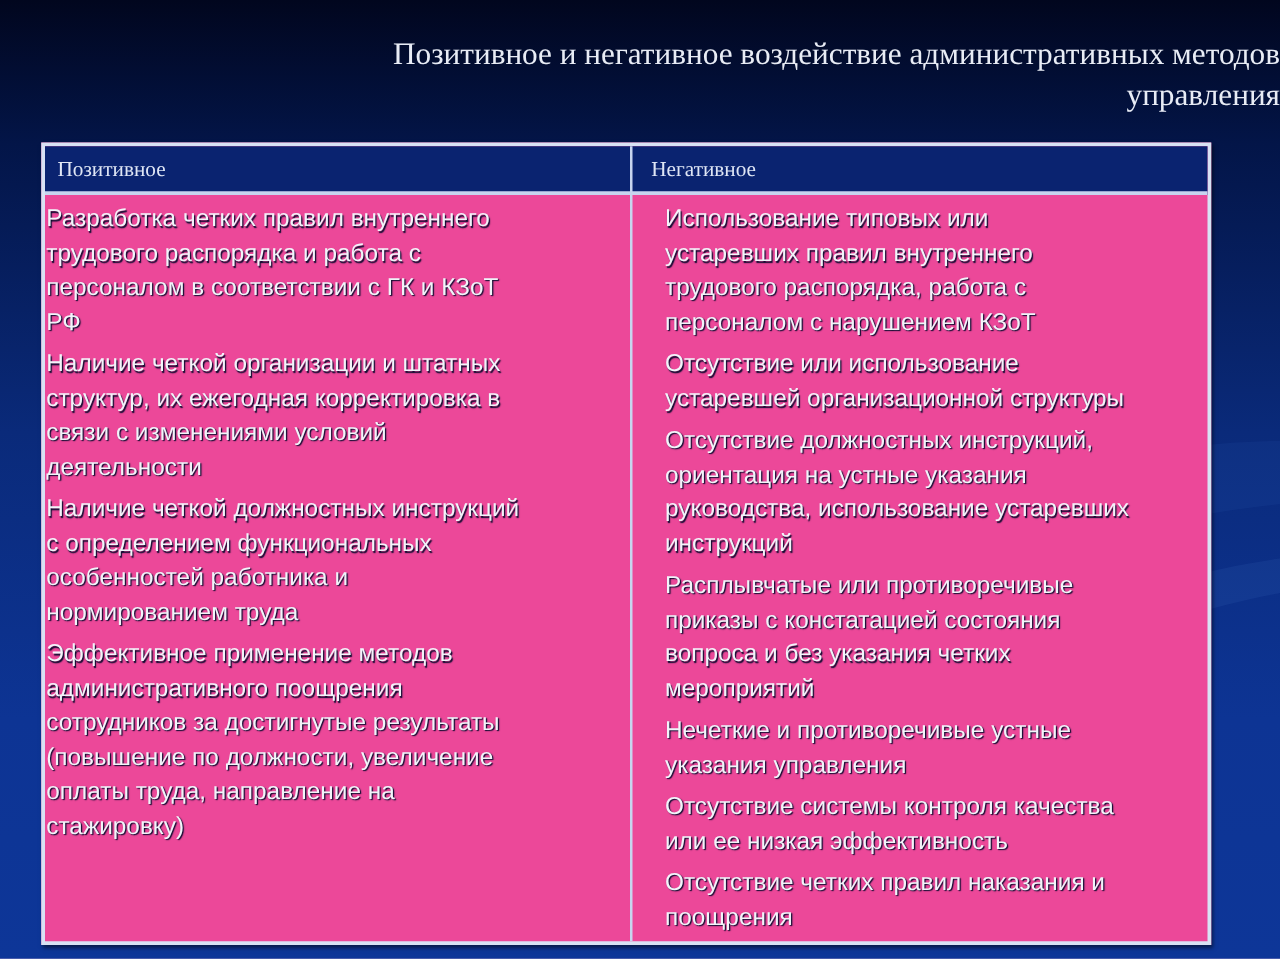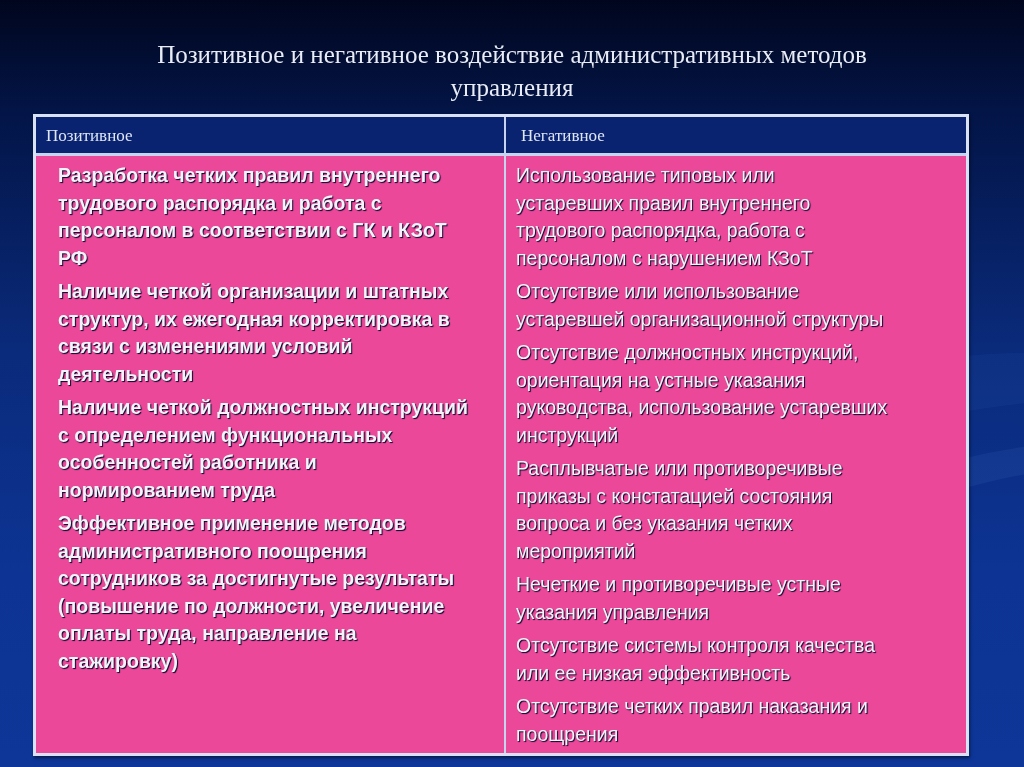--- a/index.html
+++ b/index.html
@@ -14,43 +14,43 @@
     border-top: 60px solid rgba(60,110,200,0.10);
     transform: rotate(-18deg);
   }
   .swoosh2 {
     position: absolute; left: 600px; top: 470px; width: 700px; height: 320px;
     border-radius: 50%;
     border-top: 30px solid rgba(90,140,220,0.10);
     transform: rotate(-20deg);
   }
   .title {
-    position: absolute; left: 0; top: 38px; width: 1024px; text-align: center;
+    position: absolute; left: 0; top: 27px; width: 1024px; text-align: right;
     color: #e8ecf5; font-family: "Liberation Serif", serif; font-size: 25px; line-height: 33px;
   }
   .tbl {
     position: absolute; left: 33px; top: 114px; width: 930px; height: 636px;
     border: 3px solid #d8e2f4; background: #ec4899;
     box-shadow: 1px 2px 3px rgba(0,0,0,0.5);
   }
   .hdr {
     position: absolute; left: 0; top: 0; height: 36px; width: 930px;
     background: #0a2370; border-bottom: 3px solid #c7d4ef;
   }
   .hcell {
     position: absolute; top: 0; height: 36px; line-height: 38px;
     color: #dfe6f5; font-family: "Liberation Serif", serif; font-size: 17px;
   }
   .vdiv { position: absolute; left: 468px; top: 0; bottom: 0; width: 2px; background: #c7d4ef; }
   .col {
     position: absolute; top: 45px; color: #f2f4fa; font-size: 19.5px; line-height: 27.5px;
     text-shadow: 1px 1px 1px #00082a;
   }
-  .col.left { left: 22px; width: 450px; font-weight: bold; }
-  .col.right { left: 480px; width: 445px; }
+  .col.left { left: 1px; width: 450px; }
+  .col.right { left: 496px; width: 445px; }
   .item { margin-bottom: 6px; white-space: pre-line; }
 </style>
 </head>
 <body>
 
 <div class="swoosh"></div>
 <div class="swoosh2"></div>
 
 <div class="title">
   <div>Позитивное и негативное воздействие административных методов</div>

